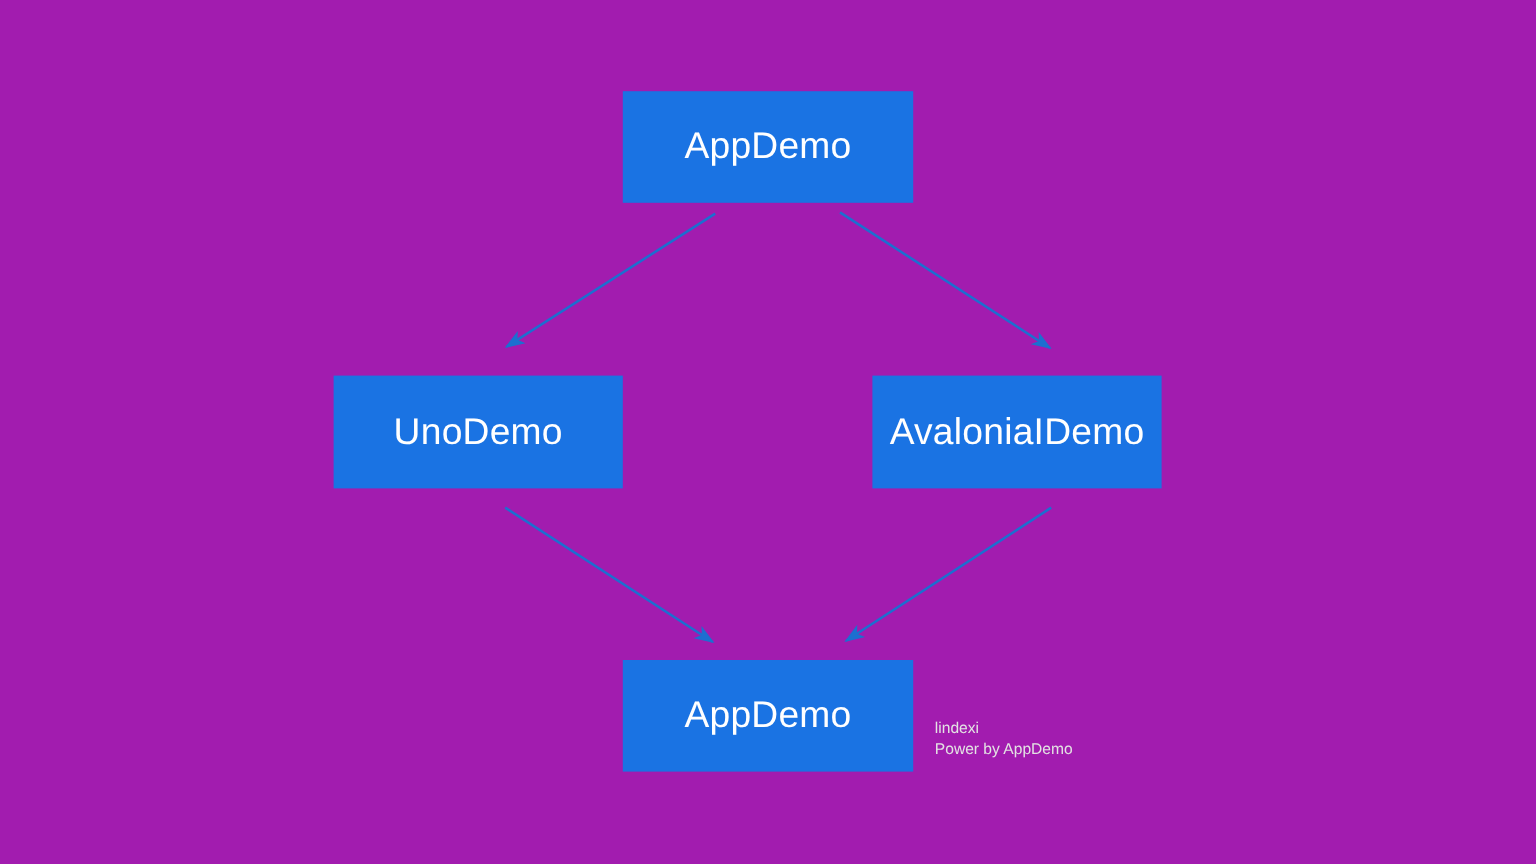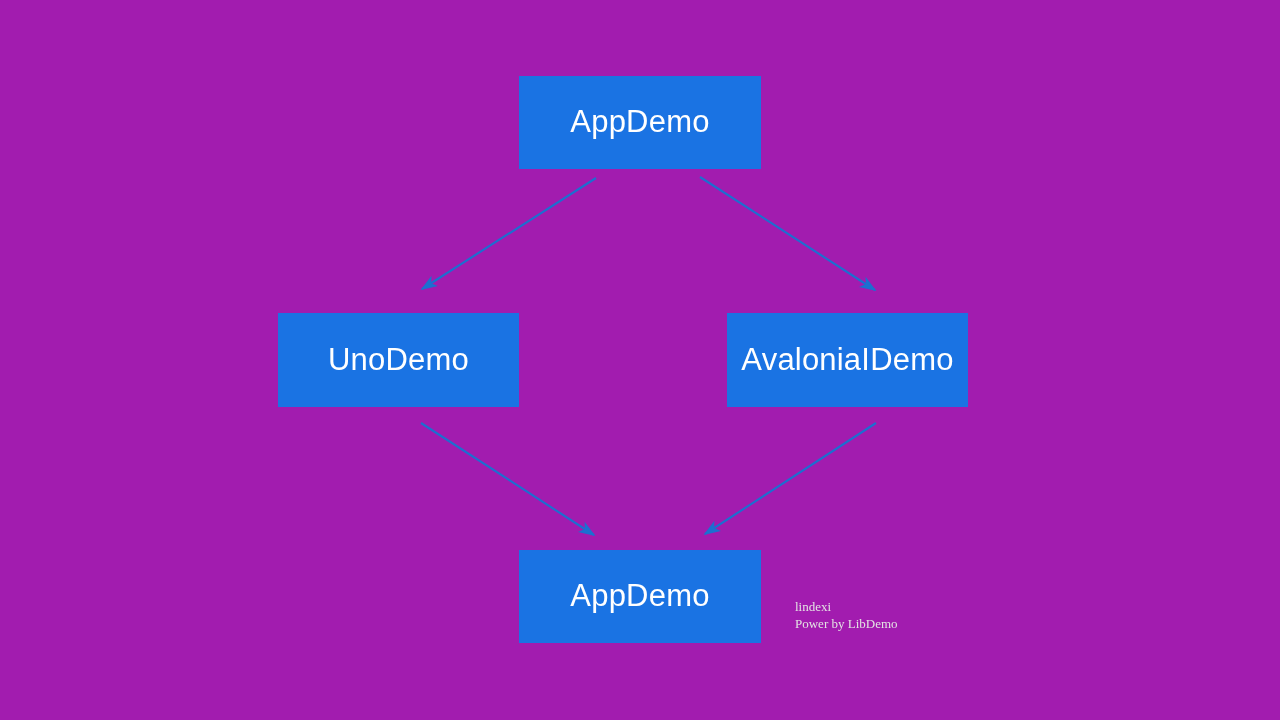--- a/index.html
+++ b/index.html
@@ -48,27 +48,26 @@
   }
   #node-appdemo   { left: 519px; top: 76px;  width: 242px; height: 93px; }
   #node-unodemo   { left: 278px; top: 313px; width: 241px; height: 94px; justify-content: center; }
   #node-avalonia  { left: 727px; top: 313px; width: 241px; height: 94px; }
   #node-libdemo   { left: 519px; top: 550px; width: 242px; height: 93px; }
 
   #watermark {
     position: absolute;
     left: 779px;
     top: 598px;
-    font-family: Liberation Serif, serif;
+    font-family: Liberation Sans, sans-serif;
     font-size: 13px;
     line-height: 17px;
     color: #e3e3e3;
     user-select: none;
     white-space: nowrap;
-    margin-left: 16px;
   }
   #watermark div { color: #e3e3e3; }
 </style>
 </head>
 <body>
 
 <div id="canvas">
 
   <svg id="arrow-layer" viewBox="0 0 1280 720" width="1280" height="720" xmlns="http://www.w3.org/2000/svg">
     <defs>
@@ -95,16 +94,16 @@
   <div class="node-box" id="node-avalonia">
     <span class="node-label">AvaloniaIDemo</span>
   </div>
 
   <div class="node-box" id="node-libdemo">
     <span class="node-label">AppDemo</span>
   </div>
 
   <div id="watermark">
     <div>lindexi</div>
-    <div>Power by LibDemo</div>
+    <div>Power by AppDemo</div>
   </div>
 
 </div>
 
 </body></html>

